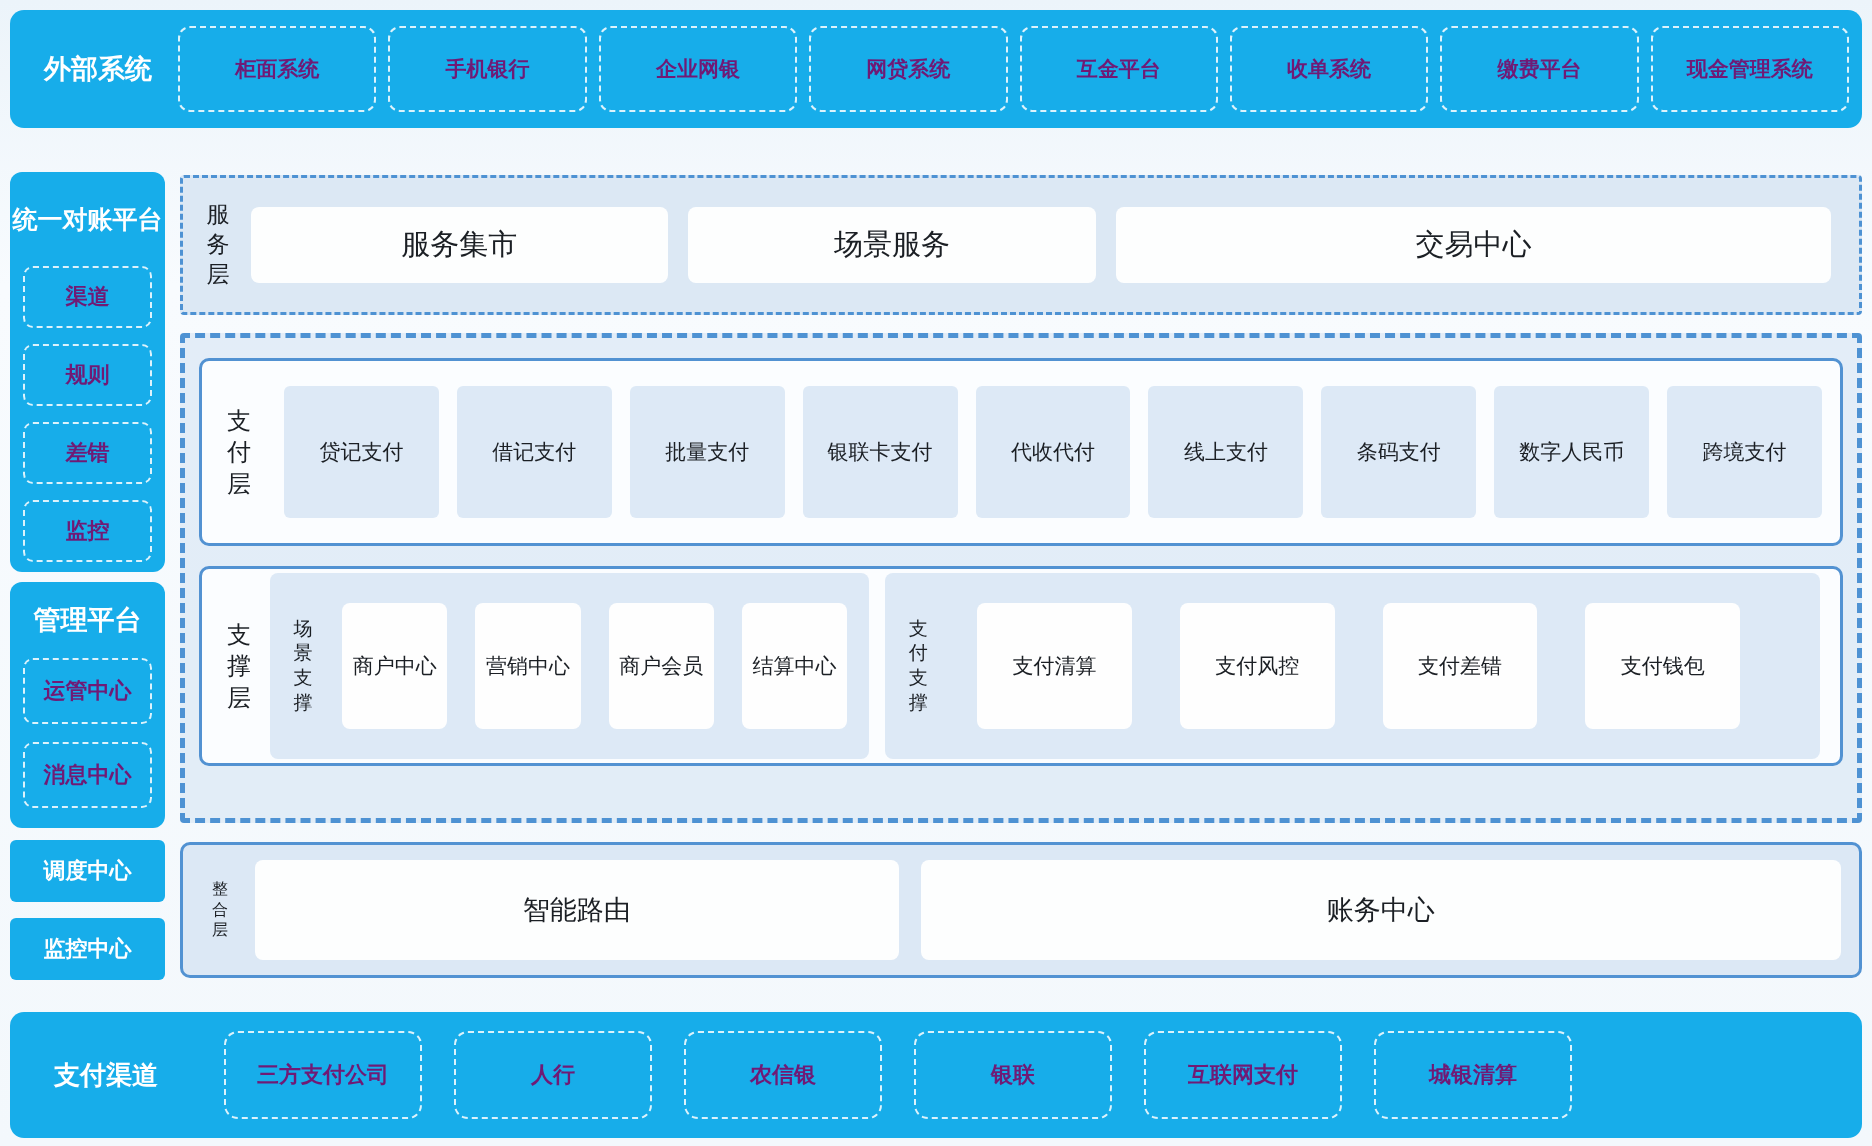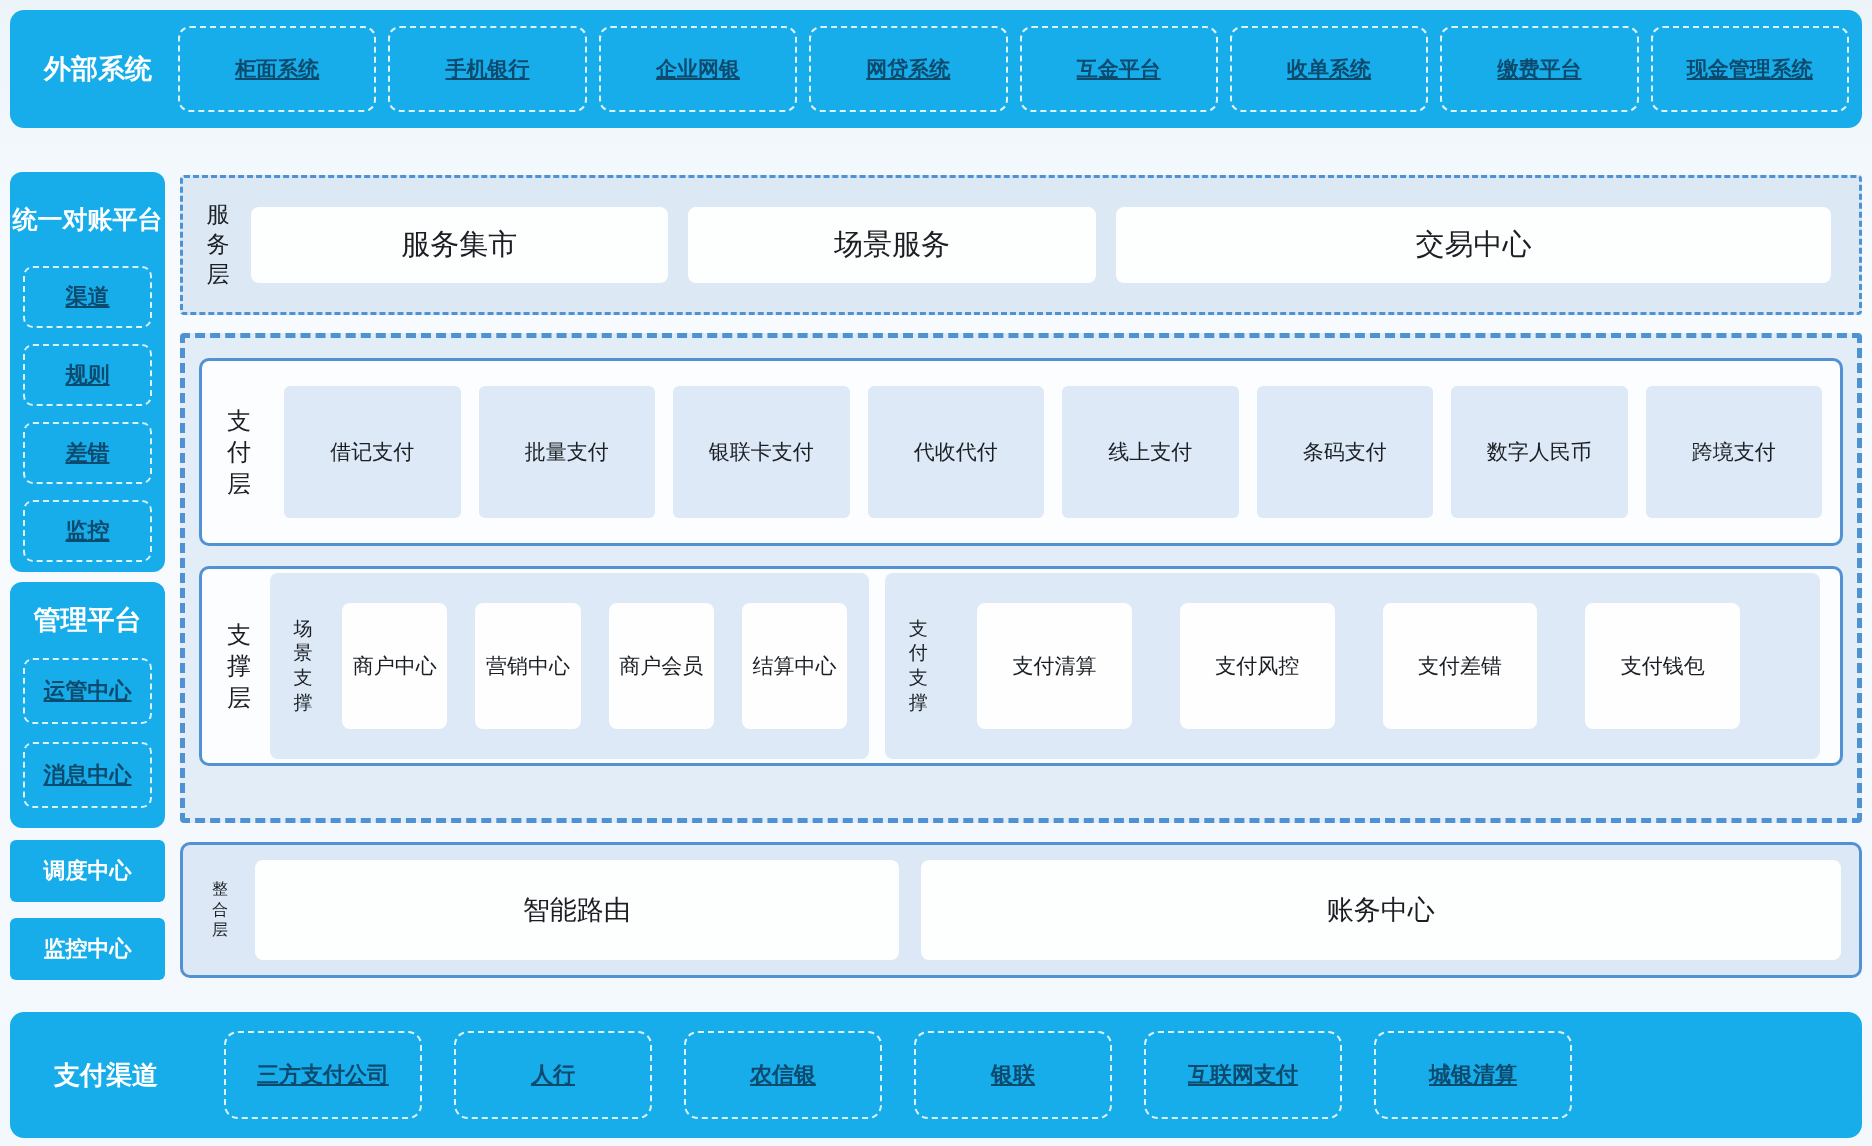--- a/index.html
+++ b/index.html
@@ -16,23 +16,23 @@
   
   .bar{position:absolute;background:var(--blue);border-radius:14px;display:flex;
        align-items:center;box-sizing:border-box;}
   .top-bar{left:10px;top:10px;width:1852px;height:118px;padding:0 13px 0 34px;}
   .bottom-bar{left:10px;top:1012px;width:1852px;height:126px;padding:0 12px 0 44px;}
   .bar-label{color:#fff;font-weight:bold;white-space:nowrap;}
   .top-bar .bar-label{font-size:27px;margin-right:26px;}
   .bottom-bar .bar-label{font-size:26px;margin-right:66px;}
   .bar-items{display:flex;flex:1;gap:12px;align-items:center;}
   .bottom-items{flex:none;gap:32px;}
-  .dash-box{border:2px dashed rgba(255,255,255,.85);border-radius:12px;color:#0c4a6e;
+  .dash-box{border:2px dashed rgba(255,255,255,.85);border-radius:12px;color:#701a75;
             font-weight:bold;font-size:21px;display:flex;align-items:center;
-            justify-content:center;height:86px;box-sizing:border-box;text-align:left;text-decoration:underline;}
+            justify-content:center;height:86px;box-sizing:border-box;text-align:left;}
   .bar-items .dash-box{flex:1;}
   .bottom-items .dash-box{flex:none;width:198px;height:88px;border-radius:14px;font-size:22px;}
 
   
   .side-panel{position:absolute;left:10px;width:155px;background:var(--blue);
               border-radius:12px;box-sizing:border-box;}
   .p1{top:172px;height:400px;}
   .p2{top:582px;height:246px;}
   .side-title{color:#fff;font-weight:bold;text-align:center;white-space:nowrap;}
   .p1 .side-title{font-size:25px;line-height:94px;height:94px;}
@@ -127,20 +127,21 @@
     <div class="v-label">服务层</div>
     <div class="white-box svc svc1">服务集市</div>
     <div class="white-box svc svc2">场景服务</div>
     <div class="white-box svc svc3">交易中心</div>
   </div>
 
   <div class="dashed-wrap">
 
     <div class="solid-section pay">
       <div class="v-label">支付层</div>
+      <div class="lite-box">贷记支付</div>
       <div class="lite-box">借记支付</div>
       <div class="lite-box">批量支付</div>
       <div class="lite-box">银联卡支付</div>
       <div class="lite-box">代收代付</div>
       <div class="lite-box">线上支付</div>
       <div class="lite-box">条码支付</div>
       <div class="lite-box">数字人民币</div>
       <div class="lite-box">跨境支付</div>
     </div>
 

